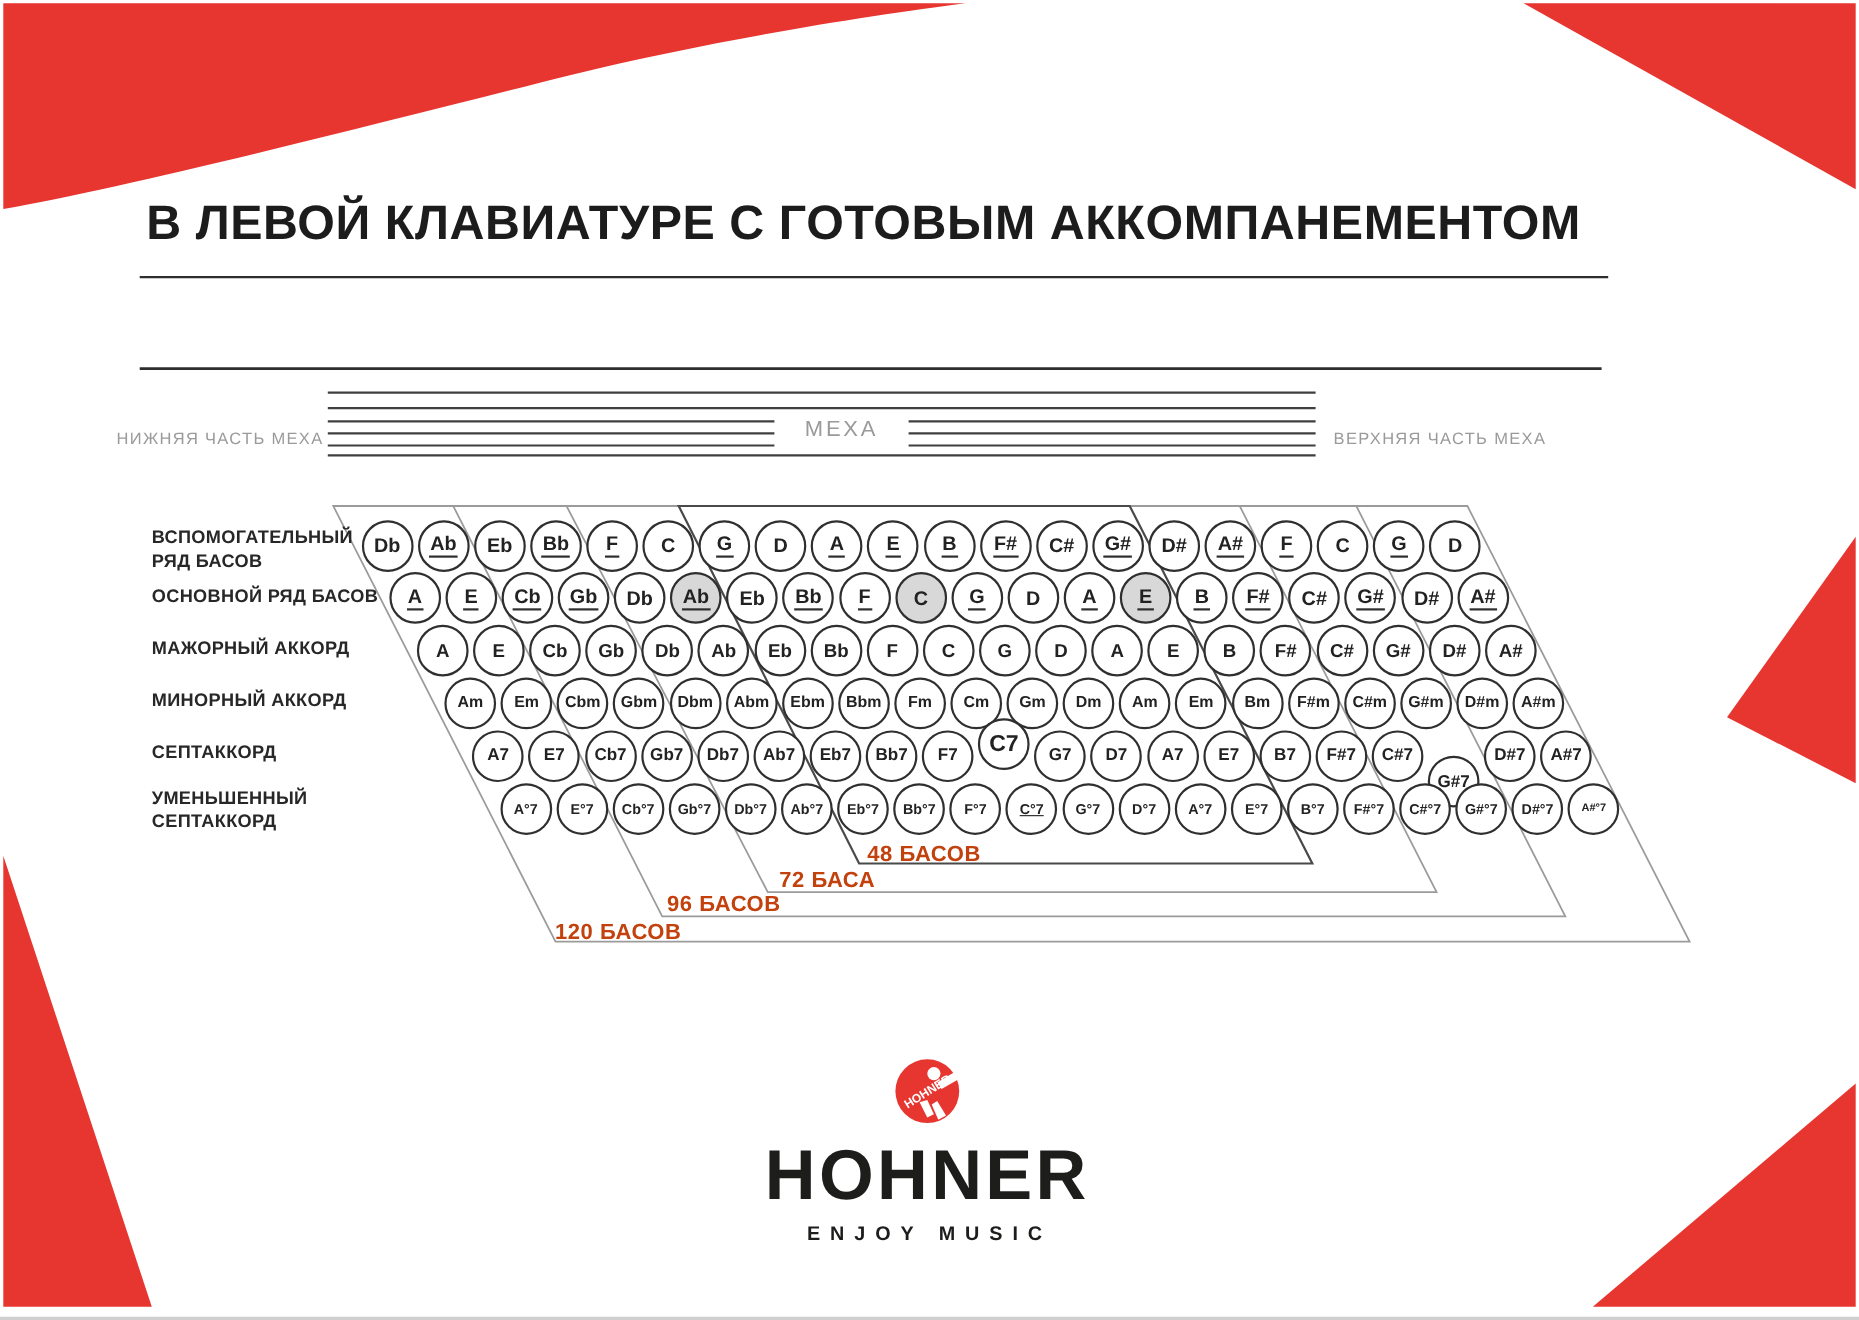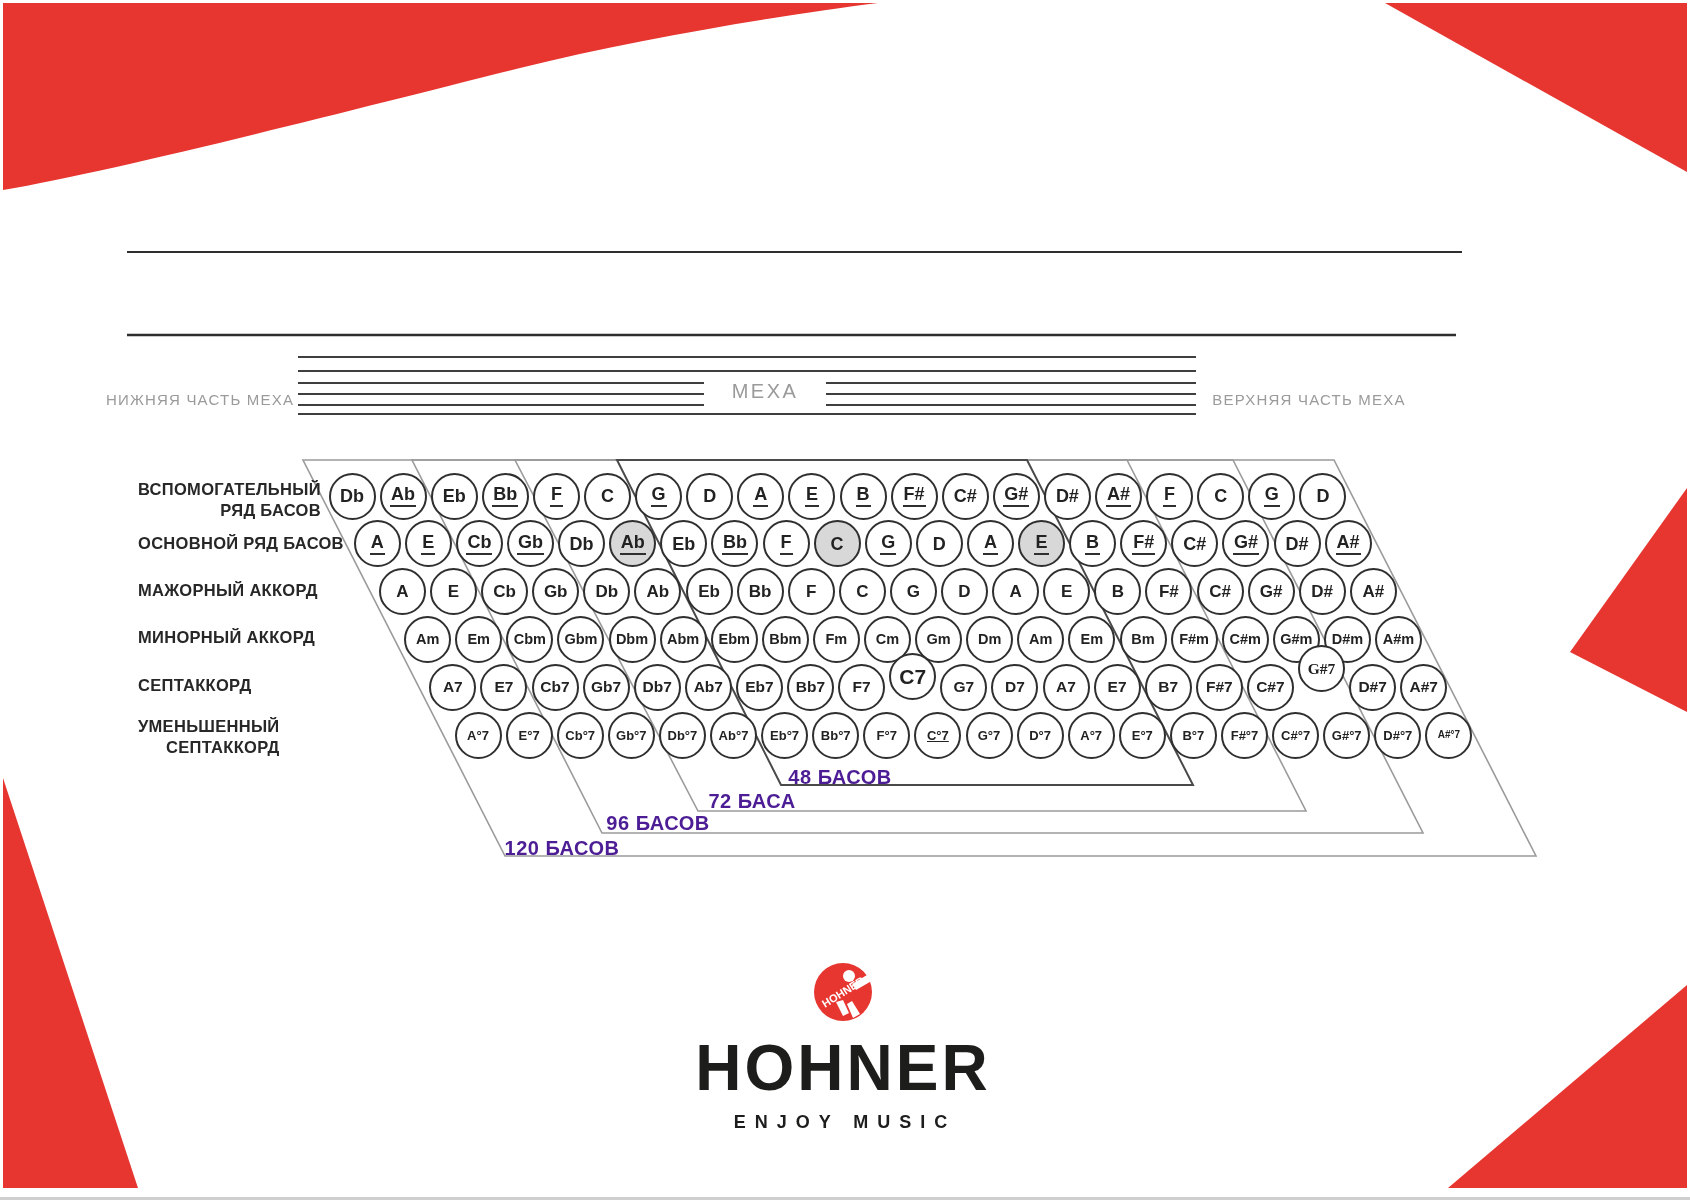--- a/index.html
+++ b/index.html
@@ -13,23 +13,23 @@
   .ctr{transform:translate(-50%,-50%);}
   .vctr{transform:translateY(-50%);}
   .title-line{
     left:785px;font-size:44px;font-weight:800;color:#1c1c1c;letter-spacing:.5px;
     transform:translate(-50%,-50%);
   }
   .bellows-label{font-size:15px;color:#9a9a9a;letter-spacing:1.2px;font-weight:500;}
   .mexa{font-size:20px;color:#9a9a9a;letter-spacing:2.5px;font-weight:500;}
   .rowlab{
     left:138px;font-size:16.5px;font-weight:bold;color:#272727;
-    line-height:21px;letter-spacing:.3px;text-align:right;
+    line-height:21px;letter-spacing:.3px;
   }
-  .sizelab{font-size:20px;font-weight:600;color:#4c1d95;letter-spacing:.5px;text-align:right;}
+  .sizelab{font-size:20px;font-weight:600;color:#c2410c;letter-spacing:.5px;text-align:right;}
   .btn{
     position:absolute;width:47px;height:47px;border:2.5px solid #2f2f2f;border-radius:50%;
     background:#fff;box-sizing:border-box;display:flex;align-items:center;justify-content:center;
     color:#222;font-weight:600;
   }
   .btn .lbl{display:inline-block;line-height:1;padding:0 1px;}
   .btn .lbl.u{border-bottom:2px solid #2f2f2f;padding-bottom:2px;}
   .wordmark{left:843px;top:1068px;font-size:64px;font-weight:800;color:#1d1d1b;letter-spacing:3px;}
   .tagline{left:845px;top:1122px;font-size:18px;font-weight:600;color:#1d1d1b;letter-spacing:9px;}
 </style>
@@ -63,20 +63,21 @@
     </g>
 
     <g fill="none">
       <polygon stroke="#9b9b9b" stroke-width="1.6" points="303,460 1334,460 1536,856 505,856"></polygon>
       <polygon stroke="#9b9b9b" stroke-width="1.6" points="412,460 1233,460 1423,833 602,833"></polygon>
       <polygon stroke="#9b9b9b" stroke-width="1.6" points="515,460 1127,460 1306,811 698,811"></polygon>
       <polygon stroke="#4a4a4a" stroke-width="2" points="617,460 1027,460 1193,785 781,785"></polygon>
     </g>
   </svg>
 
+  <div class="abs title-line" style="top:203px">В ЛЕВОЙ КЛАВИАТУРЕ С ГОТОВЫМ АККОМПАНЕМЕНТОМ</div>
 
   <div class="abs ctr bellows-label" style="left:200px;top:399px">НИЖНЯЯ ЧАСТЬ МЕХА</div>
   <div class="abs ctr mexa" style="left:765px;top:391px">МЕХА</div>
   <div class="abs ctr bellows-label" style="left:1309px;top:399px">ВЕРХНЯЯ ЧАСТЬ МЕХА</div>
 
   <div class="abs vctr rowlab" style="top:500px"><span>ВСПОМОГАТЕЛЬНЫЙ</span><br><span>РЯД БАСОВ</span></div>
   <div class="abs vctr rowlab" style="top:543px"><span>ОСНОВНОЙ РЯД БАСОВ</span></div>
   <div class="abs vctr rowlab" style="top:590px"><span>МАЖОРНЫЙ АККОРД</span></div>
   <div class="abs vctr rowlab" style="top:637px"><span>МИНОРНЫЙ АККОРД</span></div>
   <div class="abs vctr rowlab" style="top:685px"><span>СЕПТАККОРД</span></div>
@@ -372,21 +373,21 @@
       </div>
       <div class="btn" style="left: 1144.7px; top: 663.7px; font-size: 15.5px;">
         <span class="lbl">B7</span>
       </div>
       <div class="btn" style="left: 1195.8px; top: 663.7px; font-size: 15.5px;">
         <span class="lbl">F#7</span>
       </div>
       <div class="btn" style="left: 1246.9px; top: 663.7px; font-size: 15.5px;">
         <span class="lbl">C#7</span>
       </div>
-      <div class="btn" style="left: 1298px; top: 645px; font-size: 15.5px; font-family: Liberation Serif, serif;">
+      <div class="btn" style="left: 1298px; top: 687px; font-size: 15.5px;">
         <span class="lbl">G#7</span>
       </div>
       <div class="btn" style="left: 1349.1px; top: 663.7px; font-size: 15.5px;">
         <span class="lbl">D#7</span>
       </div>
       <div class="btn" style="left: 1400.2px; top: 663.7px; font-size: 15.5px;">
         <span class="lbl">A#7</span>
       </div>
       <div class="btn" style="left: 454.5px; top: 711.5px; font-size: 13px;">
         <span class="lbl">A°7</span>

